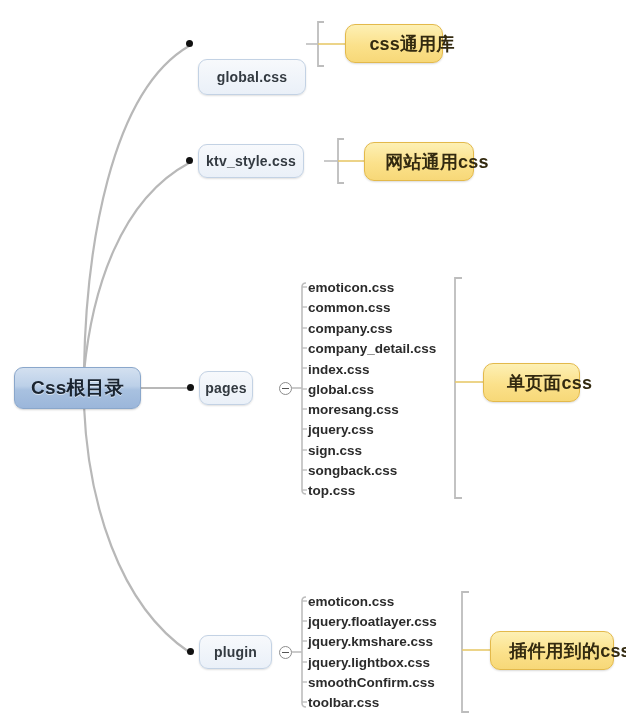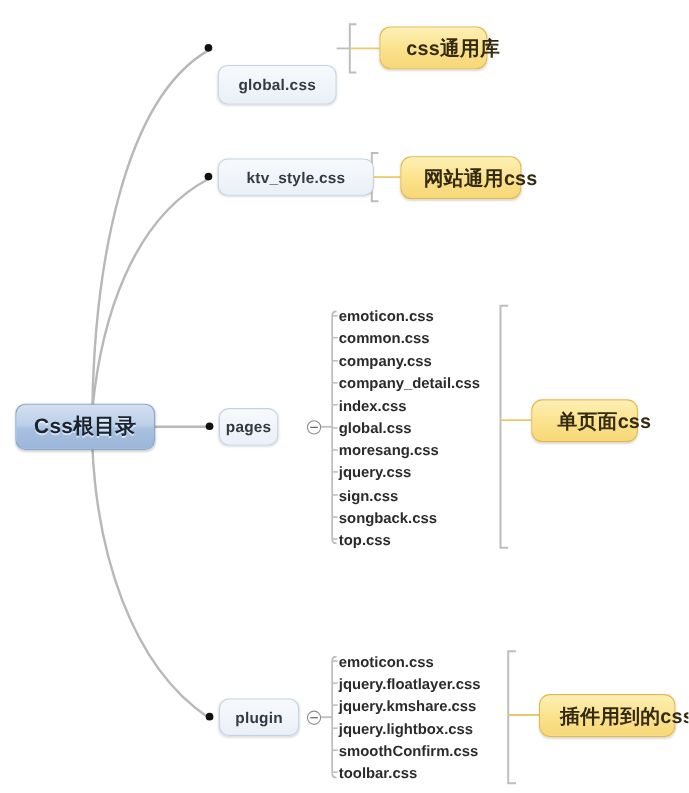--- a/index.html
+++ b/index.html
@@ -181,21 +181,21 @@
 
   <div class="bullet" style="left:186px; top:40px;"></div>
   <div class="node node-branch" style="left:198px; top:27px; width:108px; height:36px;margin-top:32px;">
     <span>global.css</span>
   </div>
   <div class="node node-note" style="left:345px; top:24px; width:98px; height:39px;">
     <span>css通用库</span>
   </div>
 
   <div class="bullet" style="left:186px; top:157px;"></div>
-  <div class="node node-branch" style="left:198px; top:144px; width:142px; height:34px;">
+  <div class="node node-branch" style="left:198px; top:144px; width:106px; height:34px;">
     <span>ktv_style.css</span>
   </div>
   <div class="node node-note" style="left:364px; top:142px; width:110px; height:39px;">
     <span>网站通用css</span>
   </div>
 
   <div class="bullet" style="left:187px; top:384px;"></div>
   <div class="node node-branch" style="left:199px; top:371px; width:54px; height:34px;">
     <span>pages</span>
   </div>

